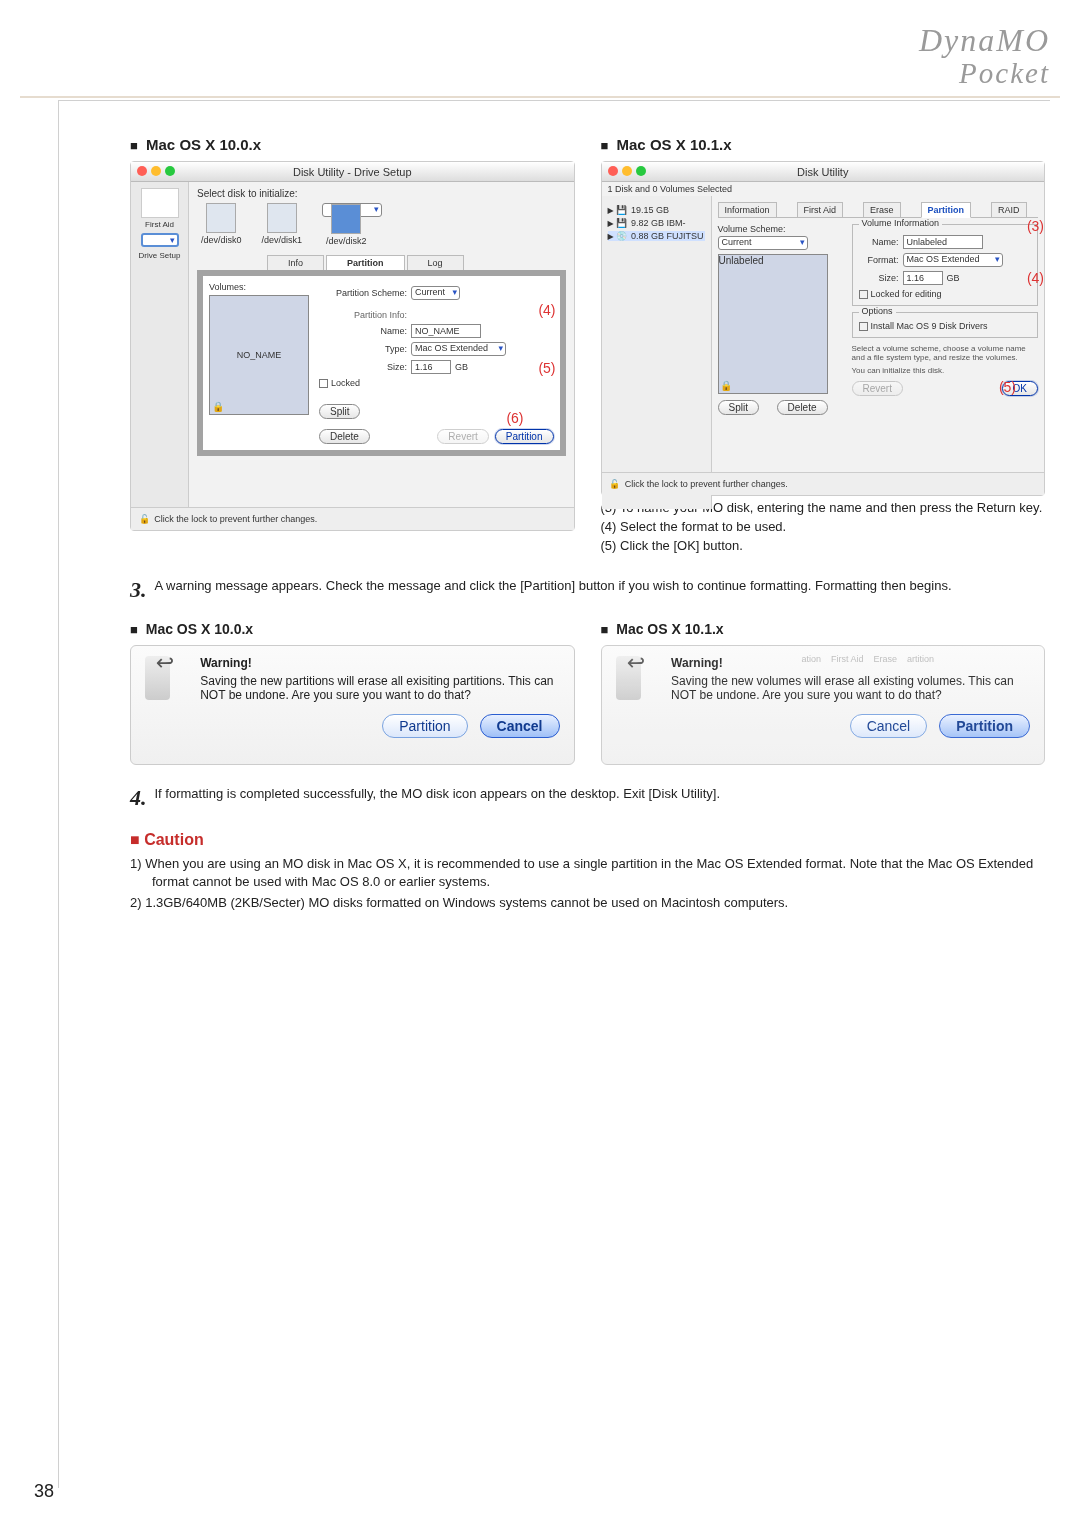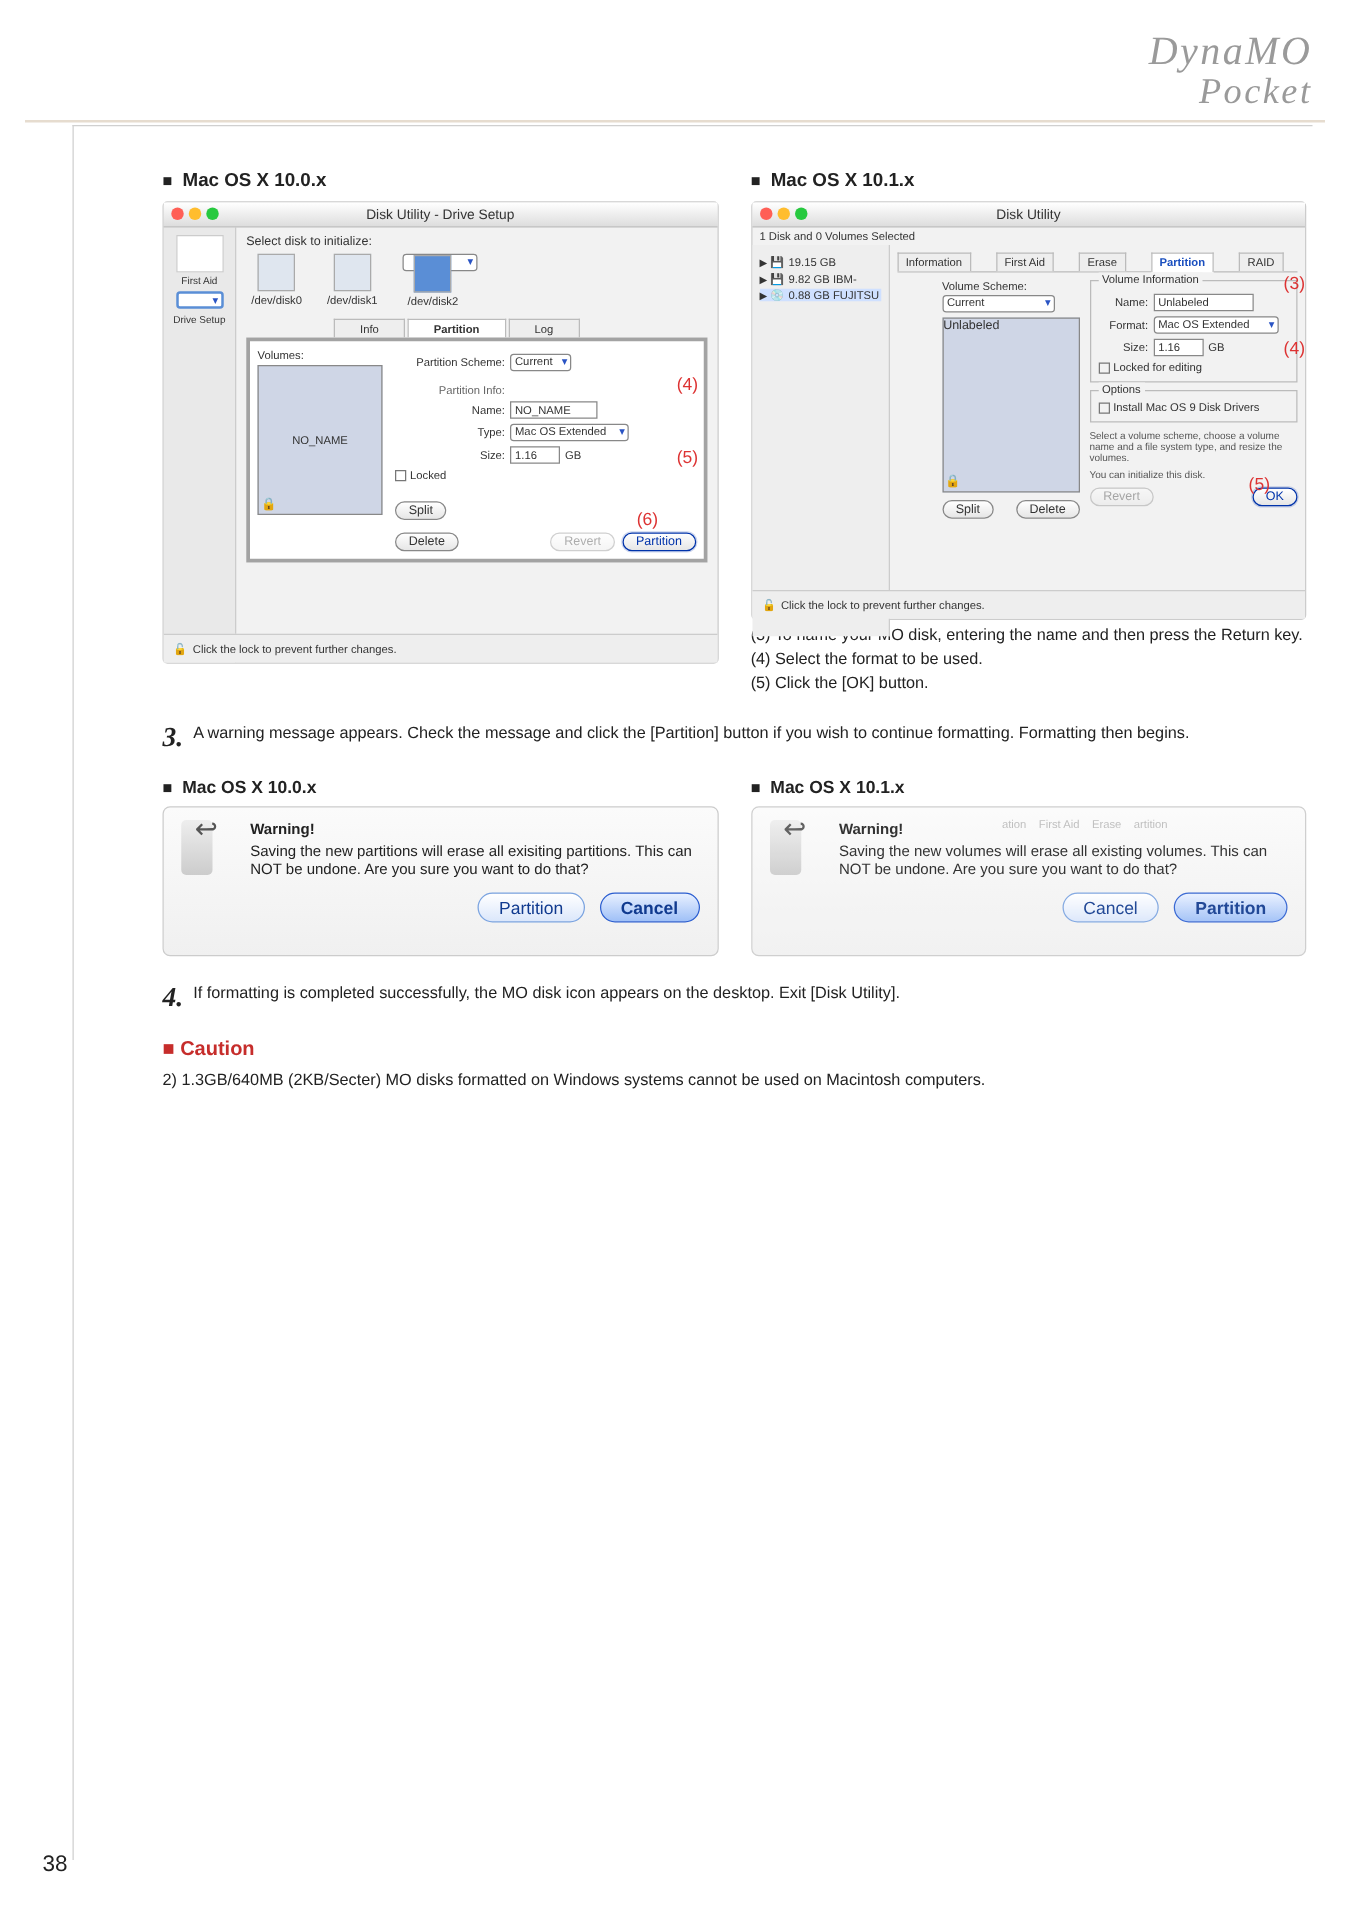--- a/index.html
+++ b/index.html
@@ -78,21 +78,21 @@
   .ss1-main { flex:1; padding:6px 8px; position:relative;}
   .sel-label { font-size:10px; margin-bottom:4px;}
   .disk-row { display:flex; gap:20px; margin:4px 0 10px 4px;}
   .disk { text-align:center; font-size:9px;}
   .disk-ic { width:30px;height:30px;background:#dfe6ef;border:1px solid #aaa;margin:0 auto 2px;}
   .disk.sel .disk-ic { background:#5a8ed6; }
   .tabs { display:flex; gap:2px; margin-left:70px;}
   .tab { font-size:9px; padding:2px 20px; background:#eee; border:1px solid #bbb; border-bottom:none;}
   .tab.act { background:#fff; font-weight:bold;}
   .tab-pane {
-    border:3px solid #a3a3a3; background:#fff; padding:6px;
+    border:6px solid #a3a3a3; background:#fff; padding:6px;
     position:relative;
   }
   .vol-split { display:flex; gap:10px;}
   .vol-left { width:100px; }
   .vol-label { font-size:9px; margin-bottom:3px;}
   .vol-box { width:100%; height:120px; background:#cfd6e6; border:1px solid #888; position:relative;}
   .vol-box .nm { position:absolute; top:50%; left:50%; transform:translate(-50%,-50%); font-size:9px;}
   .lock { position:absolute; bottom:2px; left:2px; font-size:10px; color:#888;}
   .field-row { display:flex; align-items:center; gap:4px; margin:4px 0; font-size:9px;}
   .field-row label { width:88px; text-align:right;}
@@ -115,21 +115,21 @@
   .foot-lock { padding:6px 8px; font-size:9px; border-top:1px solid #ccc; background:#eee; display:flex; align-items:center; gap:4px;}
   
   .ss2-body { display:flex; height:calc(100% - 20px);}
   .ss2-left { width:110px; padding:6px; font-size:9px; background:#eee; border-right:1px solid #ccc;}
   .tree-item { margin:3px 0; display:flex; align-items:center; gap:3px;}
   .tri{font-size:8px;}
   .ss2-right{flex:1; padding:6px;}
   .tabs2{display:flex; gap:20px; border-bottom:1px solid #bbb; margin-bottom:6px;}
   .tab2{font-size:9px; padding:2px 6px; border:1px solid #bbb; border-bottom:none; background:#eee;}
   .tab2.act{background:#fff; border-bottom:1px solid #fff; margin-bottom:-1px; color:#1a4fbf; font-weight:bold;}
-  .ss2-cols{display:flex; gap:8px;margin-left:36px;}
+  .ss2-cols{display:flex; gap:24px;}
   .ss2-vleft{width:110px;}
   .vs-box{width:100%;height:140px;background:#cfd6e6;border:1px solid #888; position:relative; margin-top:4px;}
   .group{border:1px solid #bbb; padding:6px; font-size:9px; margin-bottom:6px; position:relative;}
   .group-title{position:absolute; top:-7px; left:6px; background:#f2f2f2; padding:0 3px; font-size:9px;}
   .btn-strip{display:flex; justify-content:space-between; margin-top:6px;}
   .note-list p { margin:4px 0 4px 18px; text-indent:-18px; }
 
   .step { display:flex; gap:8px; margin:20px 0 12px 0; }
   .step-num { font-family: Georgia, serif; font-weight:bold; font-size:22px; font-style:italic; }
   .step-text { flex:1; line-height:1.35; }
@@ -398,18 +398,19 @@
     </div>
   </div>
 
   <div class="step">
     <div class="step-num">4.</div>
     <div class="step-text">If formatting is completed successfully, the MO disk icon appears on the desktop.  Exit [Disk Utility].</div>
   </div>
 
   <div class="caution-head"><span class="sq">■</span> <span>Caution</span></div>
   <div class="caution-list">
+    <p>1)  When you are using an MO disk in Mac OS X, it is recommended to use a single partition in the Mac OS Extended format.  Note that the Mac OS Extended format cannot be used with Mac OS 8.0 or earlier systems.</p>
     <p>2)  1.3GB/640MB (2KB/Secter) MO disks formatted on Windows systems cannot be used on Macintosh computers.</p>
   </div>
 
 </div>
 
 <div class="page-num">38</div>
 
 </body></html>

